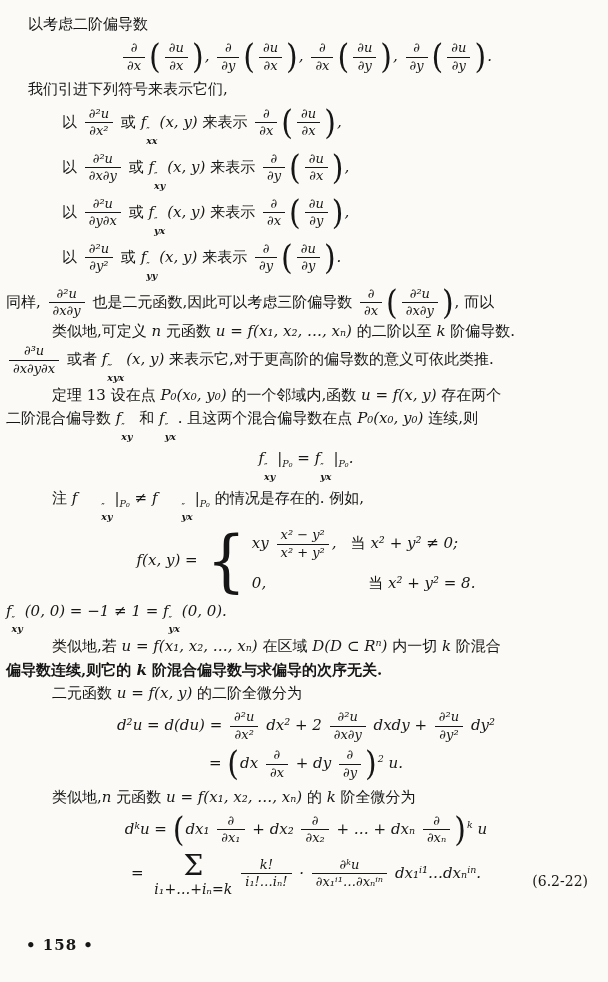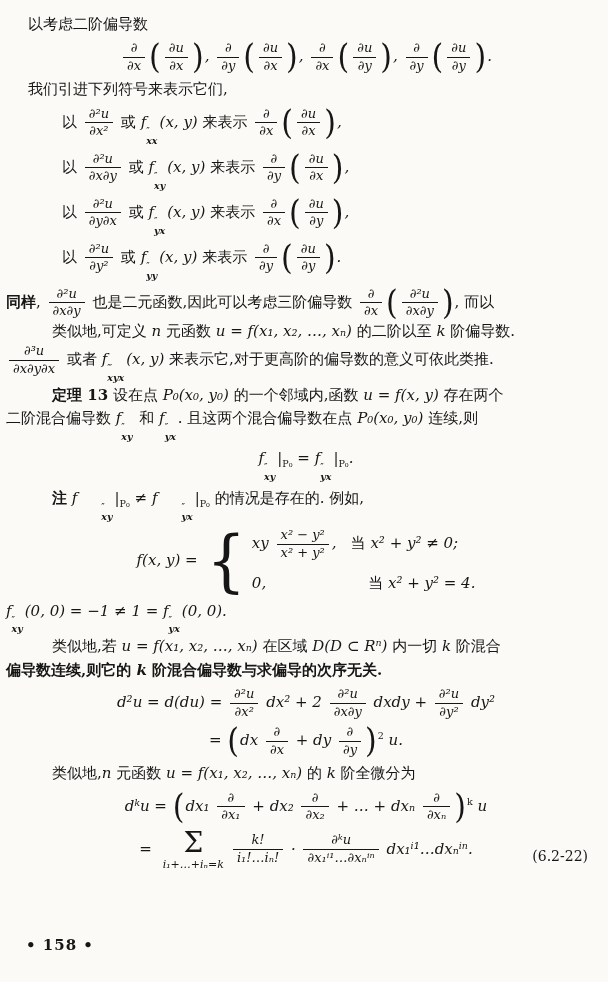--- a/index.html
+++ b/index.html
@@ -12,23 +12,23 @@
   .content{width:100%;}
   .line{margin:2px 0;font-size:15px;line-height:1.42;}
   .p{}
   .flush{margin-left:-22px;}
   .indent{text-indent:1.6em;}
   .center{text-align:center;margin:6px 0;position:relative;}
   .display-left{margin:6px 0;margin-left:34px;}
   .bold{font-weight:700;}
   .theorem{}
   .t{}
-  .b{font-weight:700;}
+  .b{font-weight:400;}
   .m{font-style:italic;font-family:"DejaVu Serif",serif;}
-  sub,sup{font-size:9.5px;}
+  sub,sup{font-size:9.5px;font-style:italic;}
   sup{vertical-align:6px;}
   sub{vertical-align:-4px;}
   .frac{
     display:inline-block;vertical-align:middle;text-align:center;
     font-size:13px;line-height:1.12;margin:0 3px;font-style:italic;
   }
   .frac .num{display:block;border-bottom:1.2px solid #161616;padding:0 4px 1px 4px;}
   .frac .den{display:block;padding:1px 4px 0 4px;}
   .big{
     display:inline-block;vertical-align:middle;font-size:200%;line-height:1;
@@ -38,21 +38,21 @@
     display:inline-flex;flex-direction:column;align-items:flex-start;
     vertical-align:-7px;font-size:9.5px;line-height:1.05;font-style:italic;margin:0 2px 0 0;
   }
   .ss-sup{display:block;font-style:normal;}
   .ss-sub{display:block;font-weight:bold;}
   .sum{
     display:inline-flex;flex-direction:column;align-items:center;
     vertical-align:middle;margin:0 6px;
   }
   .sigma{font-size:28px;line-height:1;font-style:normal;}
-  .sum-sub{font-size:11px;font-style:italic;line-height:1;margin-top:2px;white-space:nowrap;}
+  .sum-sub{font-size:14px;font-style:italic;line-height:1;margin-top:2px;white-space:nowrap;}
   .cases{display:inline-flex;align-items:center;vertical-align:middle;margin-left:4px;}
   .brace{font-size:62px;font-weight:300;line-height:0.95;transform:scaleY(1.1);margin-right:6px;}
   .rows{display:inline-flex;flex-direction:column;gap:13px;text-align:left;}
   .crow{display:block;white-space:nowrap;}
   .gap{display:inline-block;}
   .eqno{
     position:absolute;right:-4px;top:50%;transform:translateY(-50%);
     font-style:normal;font-size:14px;margin-top:8px;
   }
   .page-number{
@@ -109,32 +109,33 @@
           <span class="ss-sup">″</span>
           <span class="ss-sub">xy</span>
         </span><span class="t m">|</span><sub>P₀</sub><span class="t m"> ≠ f</span><span class="ss">
           <span class="ss-sup">″</span>
           <span class="ss-sub">yx</span>
         </span><span class="t m">|</span><sub>P₀</sub><span class="t"> 的情况是存在的. 例如,</span></div>
       <div class="line center"><span class="t m">f(x, y) = </span><span class="cases">
           <span class="brace">{</span>
           <span class="rows">
             <span class="crow"><span class="t m">xy </span><span class="frac"><span class="num">x² − y²</span><span class="den">x² + y²</span></span><span class="t m">,</span><span class="gap" style="width: 14px;"></span><span class="t">当 </span><span class="t m">x² + y² ≠ 0;</span></span>
-            <span class="crow"><span class="t m">0,</span><span class="gap" style="width: 102px;"></span><span class="t">当 </span><span class="t m">x² + y² = 4.</span></span>
+            <span class="crow"><span class="t m">0,</span><span class="gap" style="width: 102px;"></span><span class="t">当 </span><span class="t m">x² + y² = 8.</span></span>
           </span>
         </span></div>
       <div class="line flush"><span class="t m">f</span><span class="ss">
           <span class="ss-sup">″</span>
           <span class="ss-sub">xy</span>
         </span><span class="t m">(0, 0) = −1 ≠ 1 = f</span><span class="ss">
           <span class="ss-sup">″</span>
           <span class="ss-sub">yx</span>
         </span><span class="t m">(0, 0).</span></div>
       <div class="line indent"><span class="t">类似地,若 </span><span class="t m">u = f(x₁, x₂, …, xₙ)</span><span class="t"> 在区域 </span><span class="t m">D(D ⊂ Rⁿ)</span><span class="t"> 内一切 </span><span class="t m">k</span><span class="t"> 阶混合</span></div>
       <div class="line flush bold"><span class="t">偏导数连续,则它的 </span><span class="t m">k</span><span class="t"> 阶混合偏导数与求偏导的次序无关.</span></div>
+      <div class="line indent"><span class="t">二元函数 </span><span class="t m">u = f(x, y)</span><span class="t"> 的二阶全微分为</span></div>
       <div class="line center"><span class="t m">d²u = d(du) = </span><span class="frac"><span class="num">∂²u</span><span class="den">∂x²</span></span><span class="t m"> dx² + 2 </span><span class="frac"><span class="num">∂²u</span><span class="den">∂x∂y</span></span><span class="t m"> dxdy + </span><span class="frac"><span class="num">∂²u</span><span class="den">∂y²</span></span><span class="t m"> dy²</span></div>
       <div class="line center"><span class="t m">= </span><span class="big">(</span><span class="t m">dx </span><span class="frac"><span class="num">∂</span><span class="den">∂x</span></span><span class="t m"> + dy </span><span class="frac"><span class="num">∂</span><span class="den">∂y</span></span><span class="big">)</span><sup>2</sup><span class="t m"> u.</span></div>
       <div class="line indent"><span class="t">类似地,</span><span class="t m">n</span><span class="t"> 元函数 </span><span class="t m">u = f(x₁, x₂, …, xₙ)</span><span class="t"> 的 </span><span class="t m">k</span><span class="t"> 阶全微分为</span></div>
       <div class="line center"><span class="t m">dᵏu = </span><span class="big">(</span><span class="t m">dx₁ </span><span class="frac"><span class="num">∂</span><span class="den">∂x₁</span></span><span class="t m"> + dx₂ </span><span class="frac"><span class="num">∂</span><span class="den">∂x₂</span></span><span class="t m"> + … + dxₙ </span><span class="frac"><span class="num">∂</span><span class="den">∂xₙ</span></span><span class="big">)</span><sup>k</sup><span class="t m"> u</span></div>
       <div class="line center"><span class="t m">= </span><span class="sum">
           <span class="sigma">Σ</span>
           <span class="sum-sub">i₁+…+iₙ=k</span>
         </span><span class="frac"><span class="num">k!</span><span class="den">i₁!…iₙ!</span></span><span class="t m"> · </span><span class="frac"><span class="num">∂ᵏu</span><span class="den">∂x₁ⁱ¹…∂xₙⁱⁿ</span></span><span class="t m"> dx₁ⁱ¹…dxₙⁱⁿ.</span><span class="eqno">(6.2-22)</span></div>
     </div>
   <div class="page-number">• 158 •</div>

